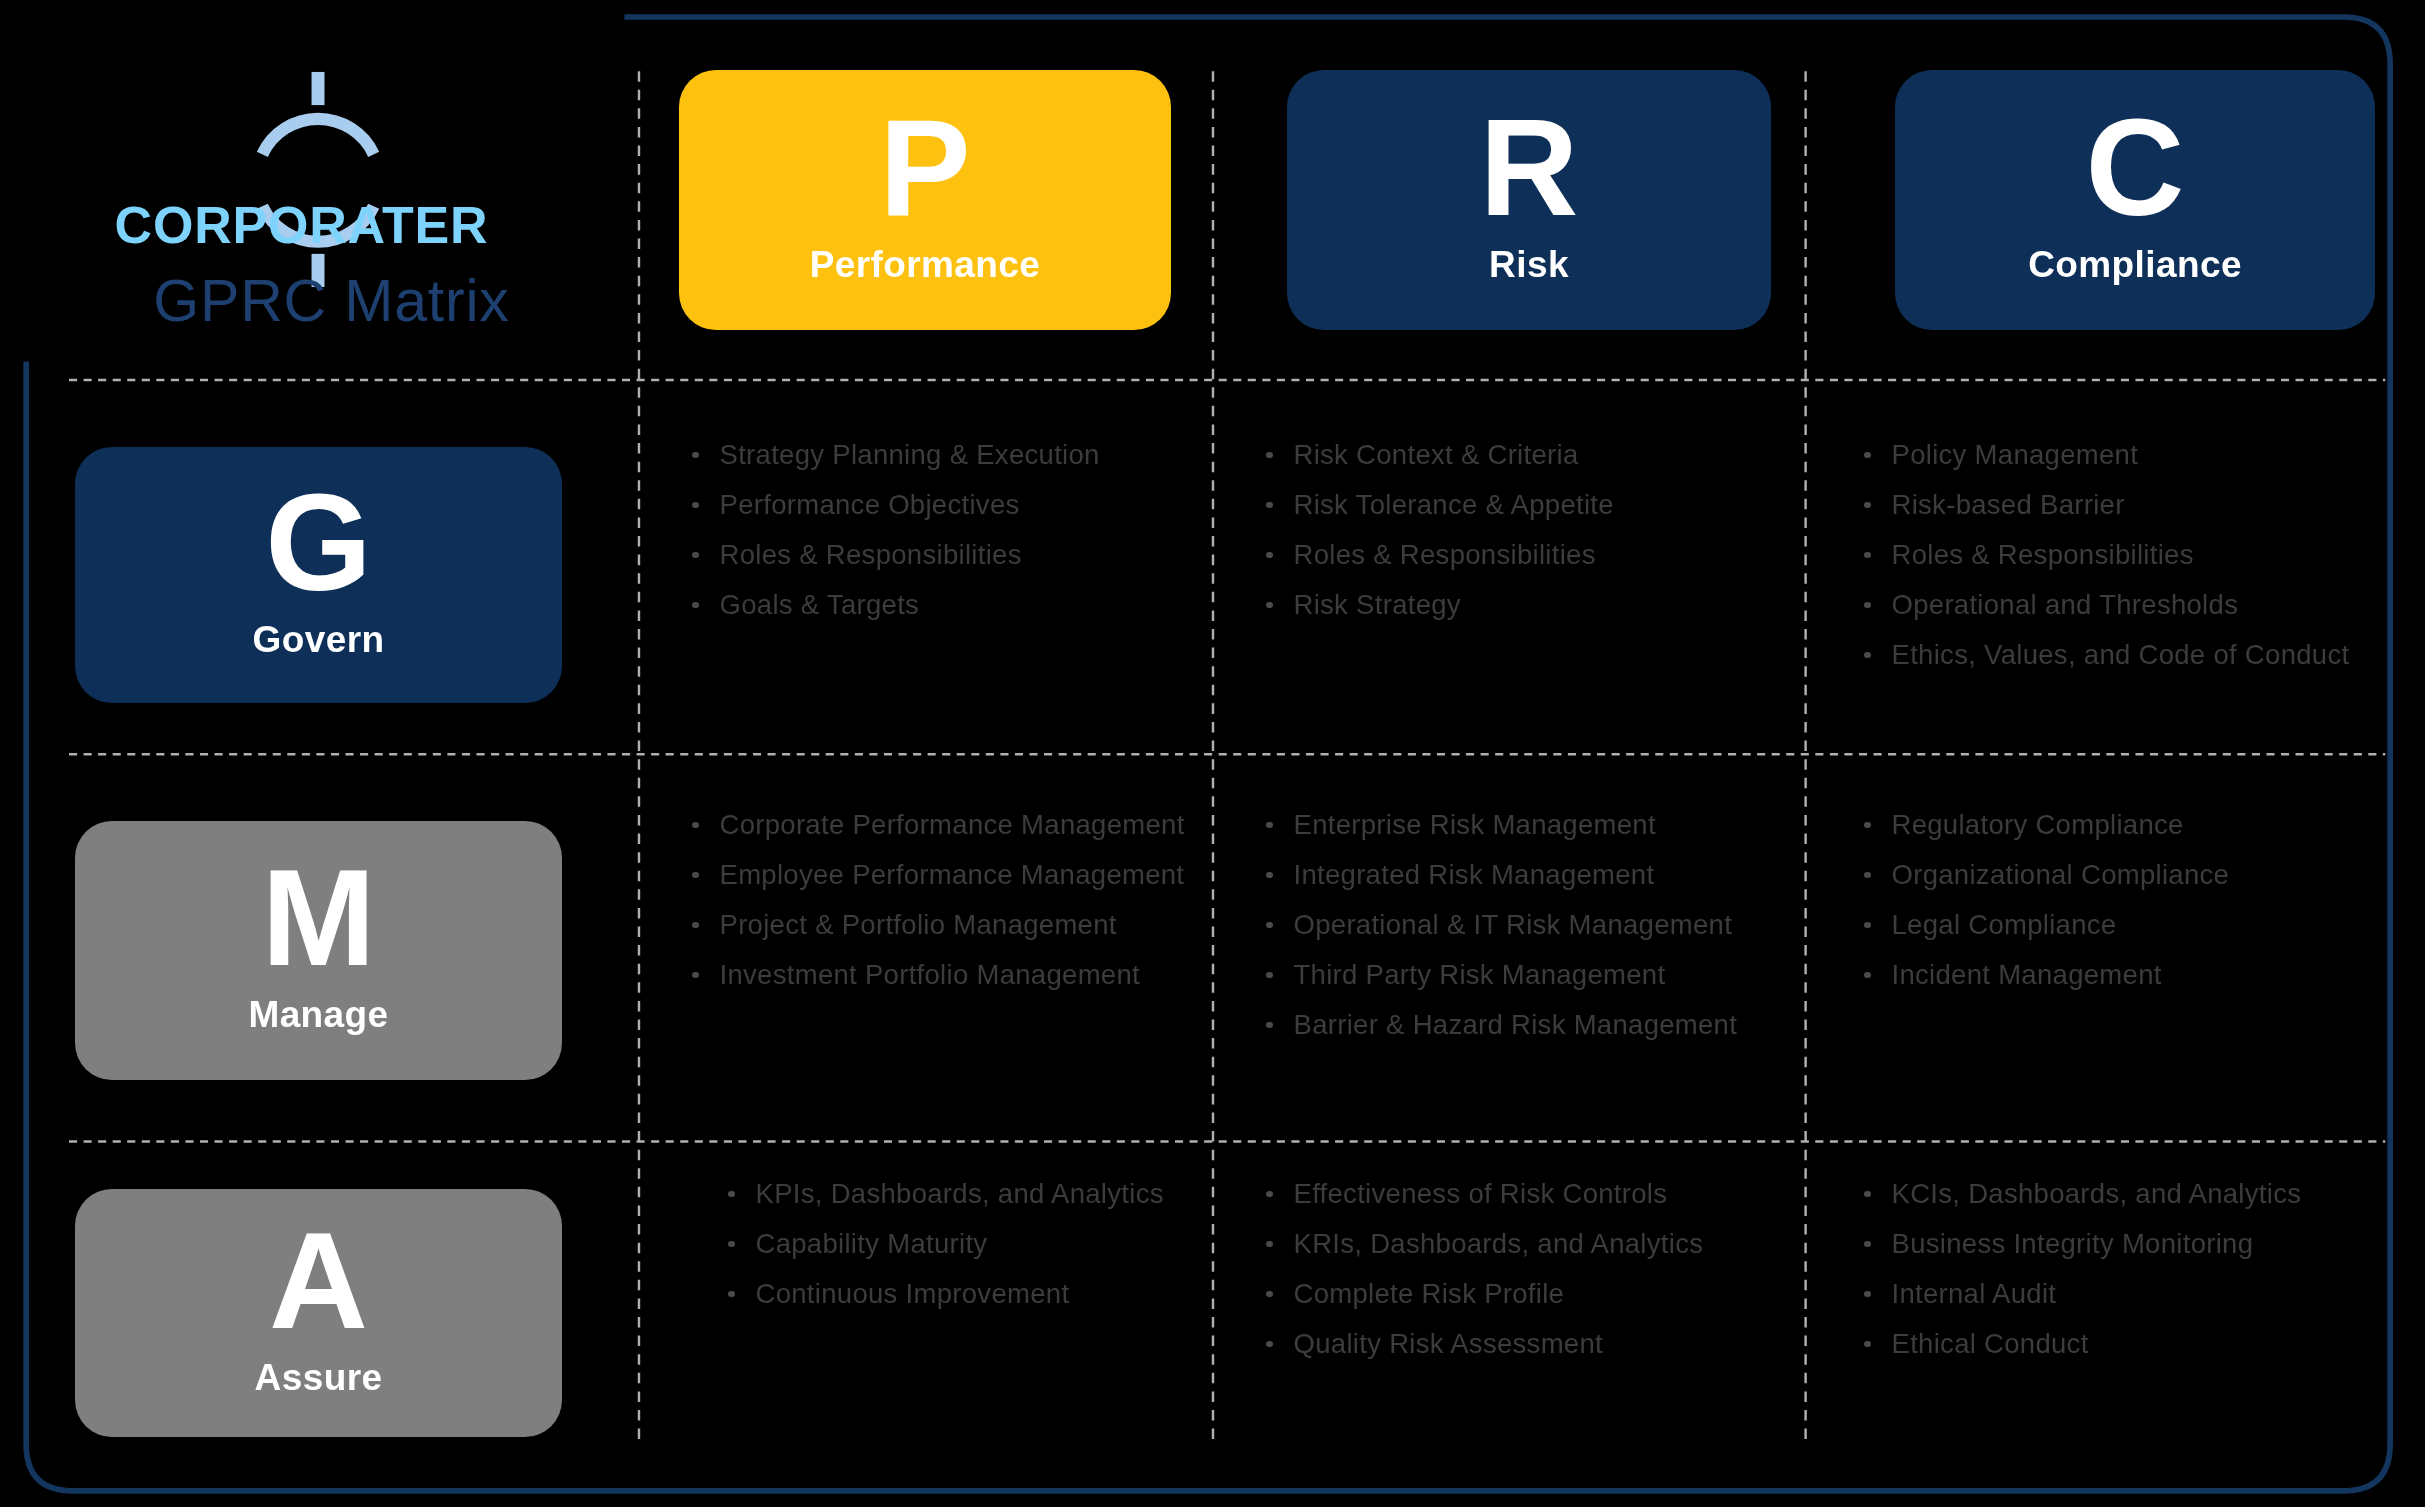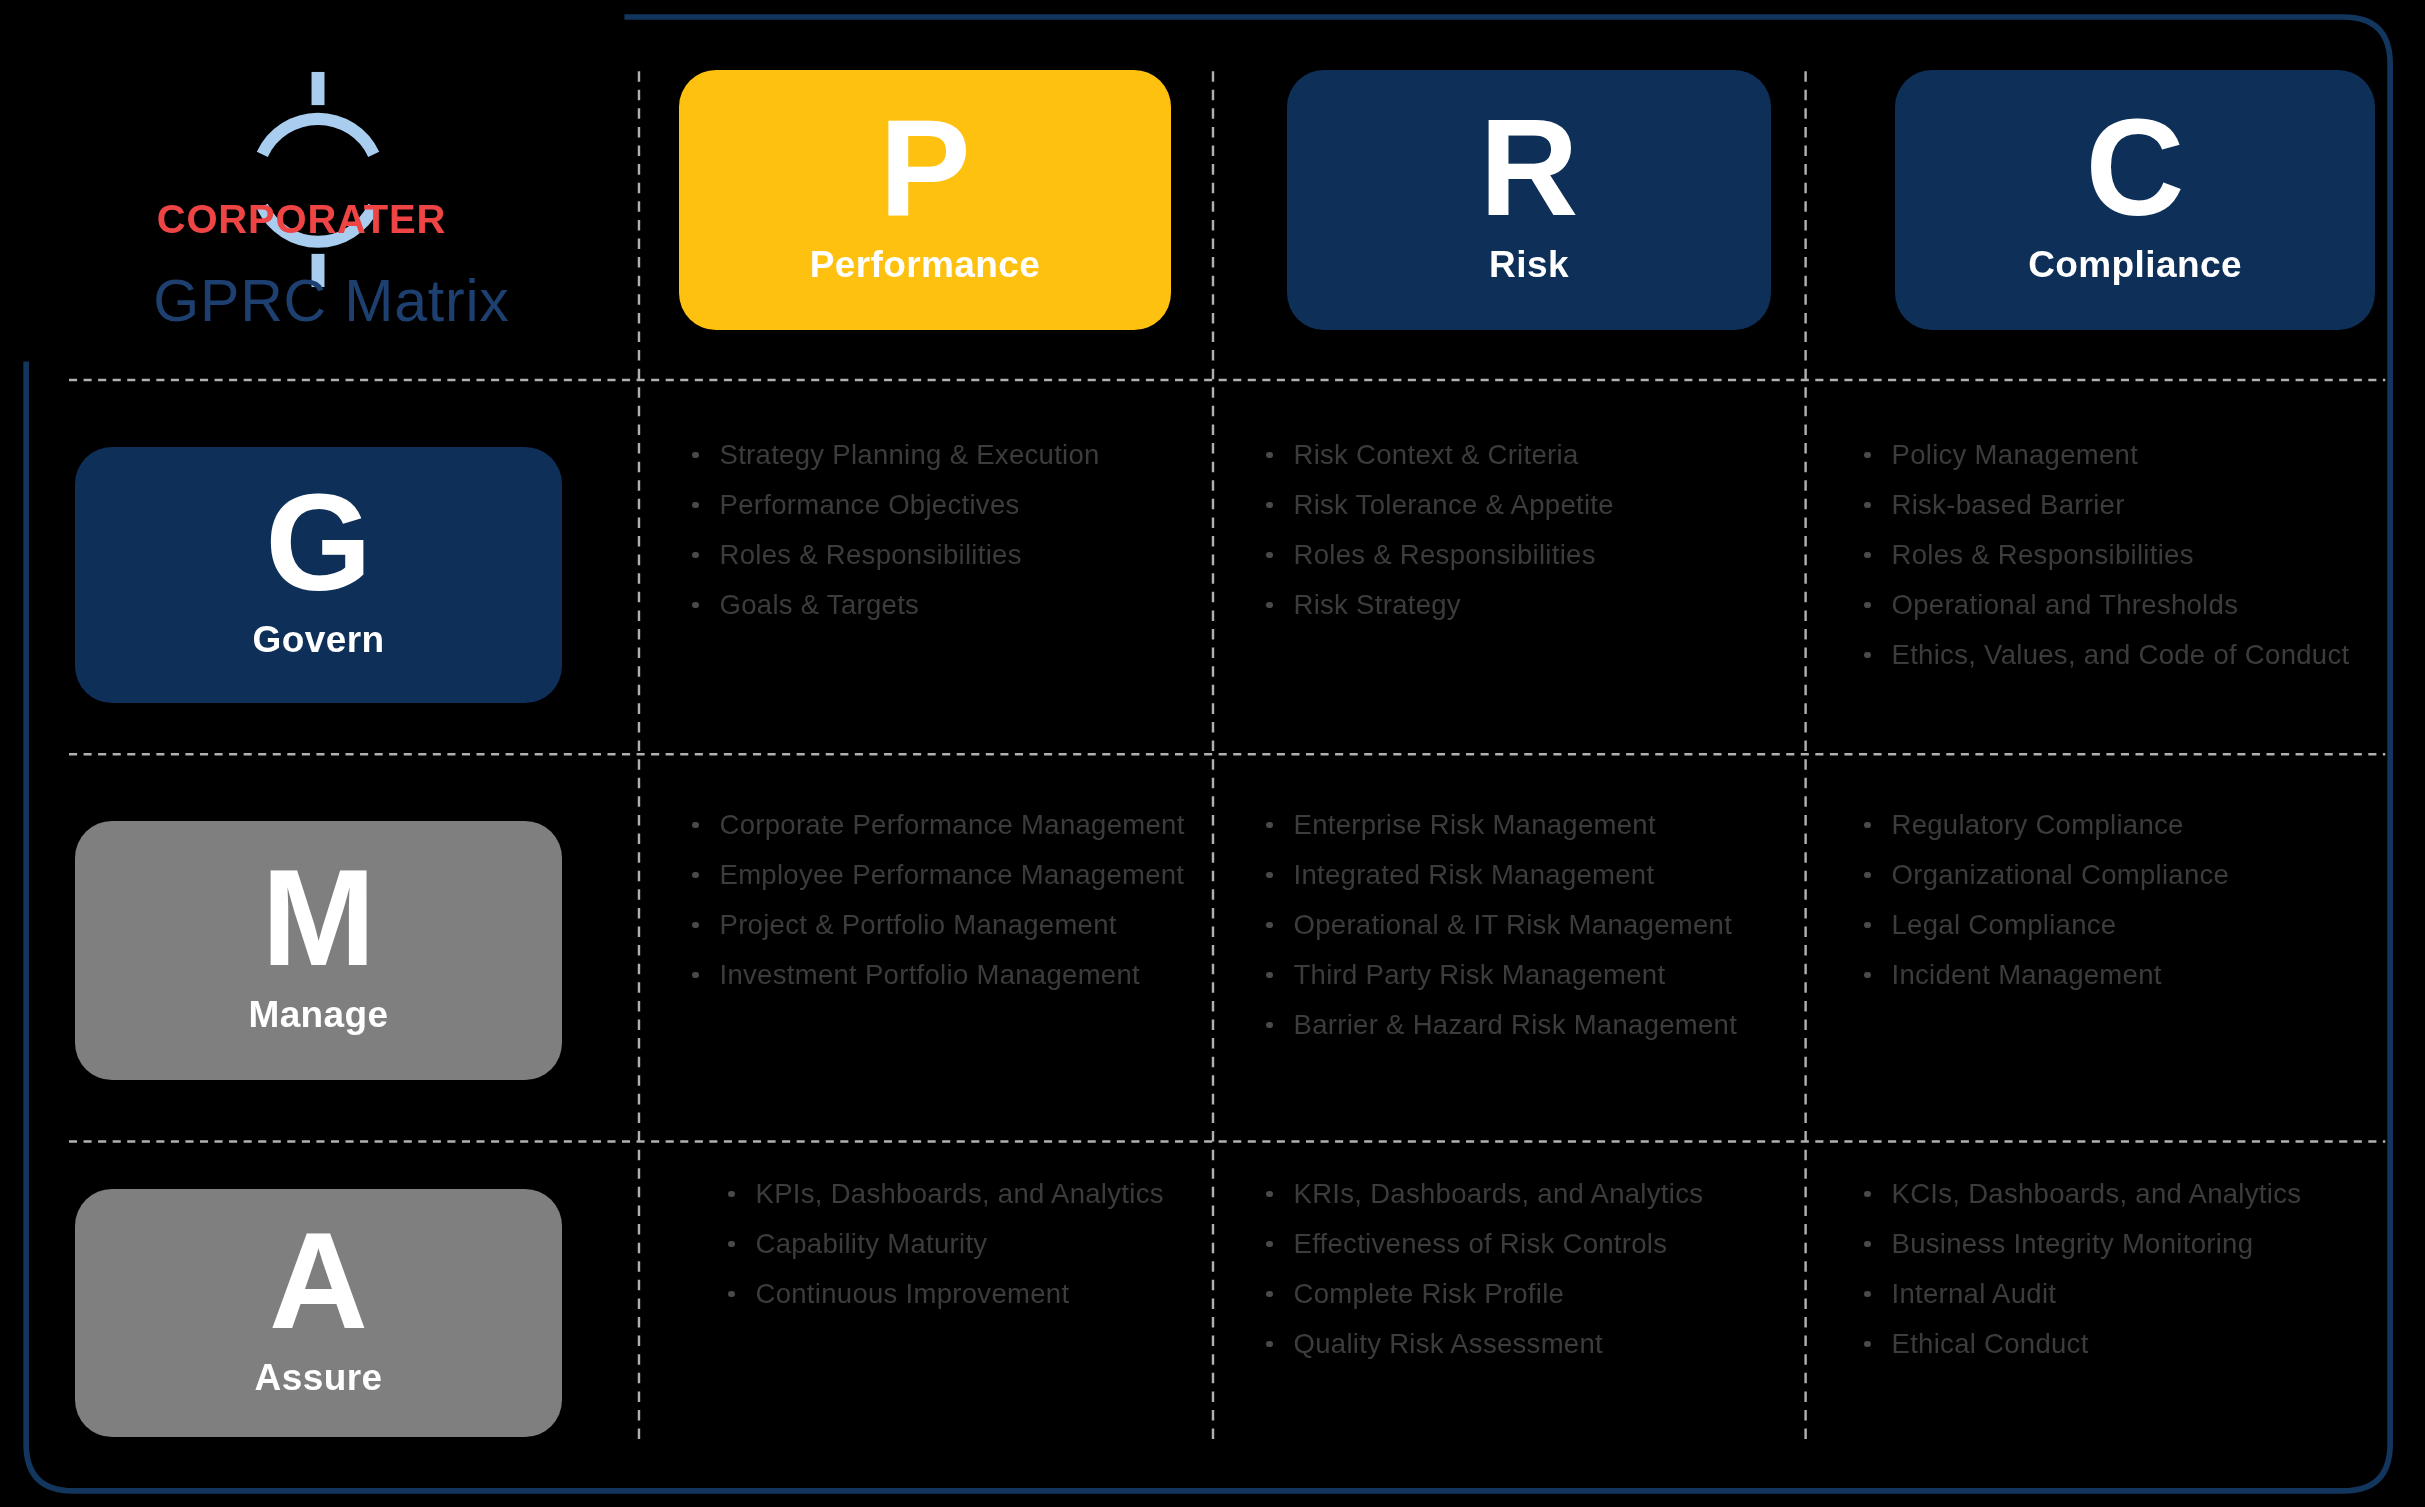--- a/index.html
+++ b/index.html
@@ -28,21 +28,21 @@
   }
   .cell .dot{
     width:6.5px;height:6.5px;border-radius:50%;background:#4A4A4A;flex:0 0 auto;
     margin-right:21px;
   }
   .cell .txt{
     font-size:27.5px;color:#3C3C3C;letter-spacing:0.3px;white-space:nowrap;
   }
   .brand{
     position:absolute;left:81px;top:199px;width:441px;z-index:3;
-    font-size:40px;font-weight:700;color:#ef4444;text-align:center;letter-spacing:0.8px;
+    font-size:52px;font-weight:700;color:#7dd3fc;text-align:center;letter-spacing:0.8px;
     line-height:1;
   }
   .subtitle{
     position:absolute;left:105px;top:272px;width:453px;z-index:3;
     font-size:59px;font-weight:400;color:#1D4070;text-align:center;letter-spacing:0.8px;
     line-height:1;
   }
 </style>
 </head>
 <body>
@@ -226,28 +226,28 @@
         <span class="txt">Capability Maturity</span>
       </li>
       <li>
         <span class="dot"></span>
         <span class="txt">Continuous Improvement</span>
       </li>
     </ul>
   <ul class="cell" style="left:1266px;top:1169px;">
       <li>
         <span class="dot"></span>
+        <span class="txt">Effectiveness of Risk Controls</span>
+      </li>
+      <li>
+        <span class="dot"></span>
         <span class="txt">KRIs, Dashboards, and Analytics</span>
       </li>
       <li>
         <span class="dot"></span>
-        <span class="txt">Effectiveness of Risk Controls</span>
-      </li>
-      <li>
-        <span class="dot"></span>
         <span class="txt">Complete Risk Profile</span>
       </li>
       <li>
         <span class="dot"></span>
         <span class="txt">Quality Risk Assessment</span>
       </li>
     </ul>
   <ul class="cell" style="left:1864px;top:1169px;">
       <li>
         <span class="dot"></span>

